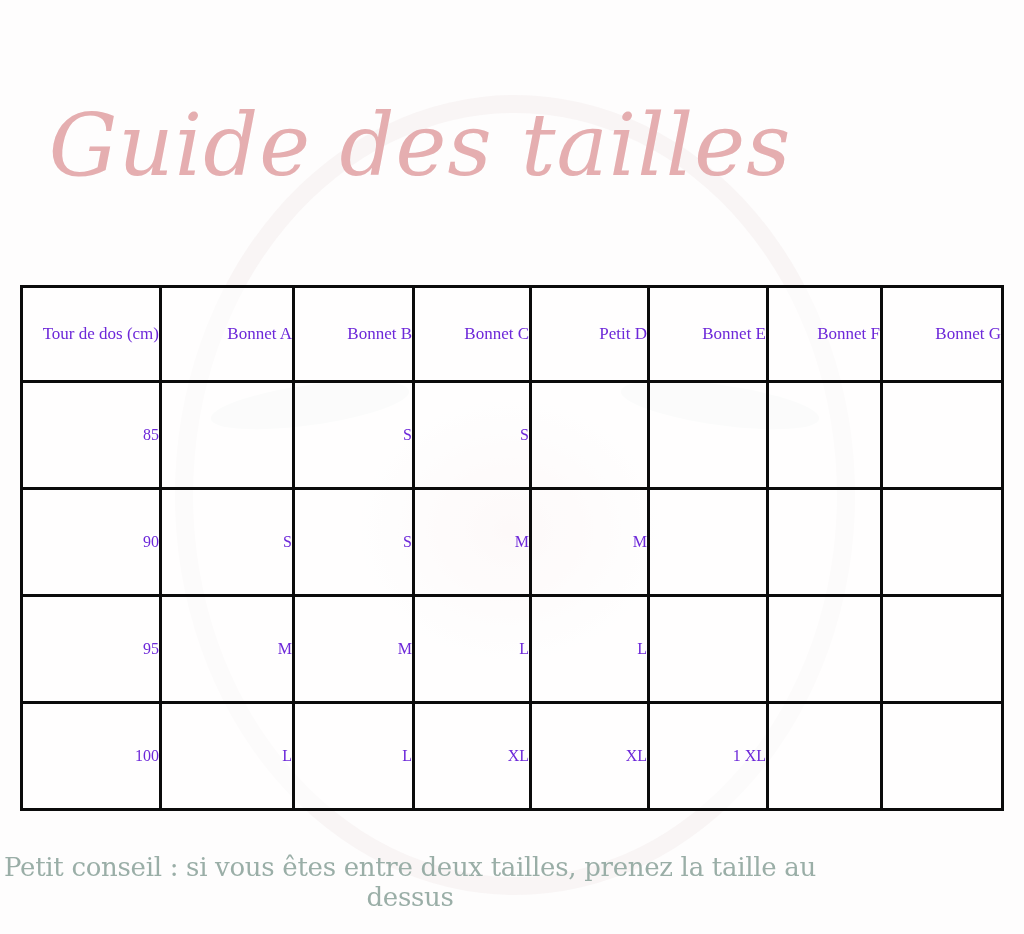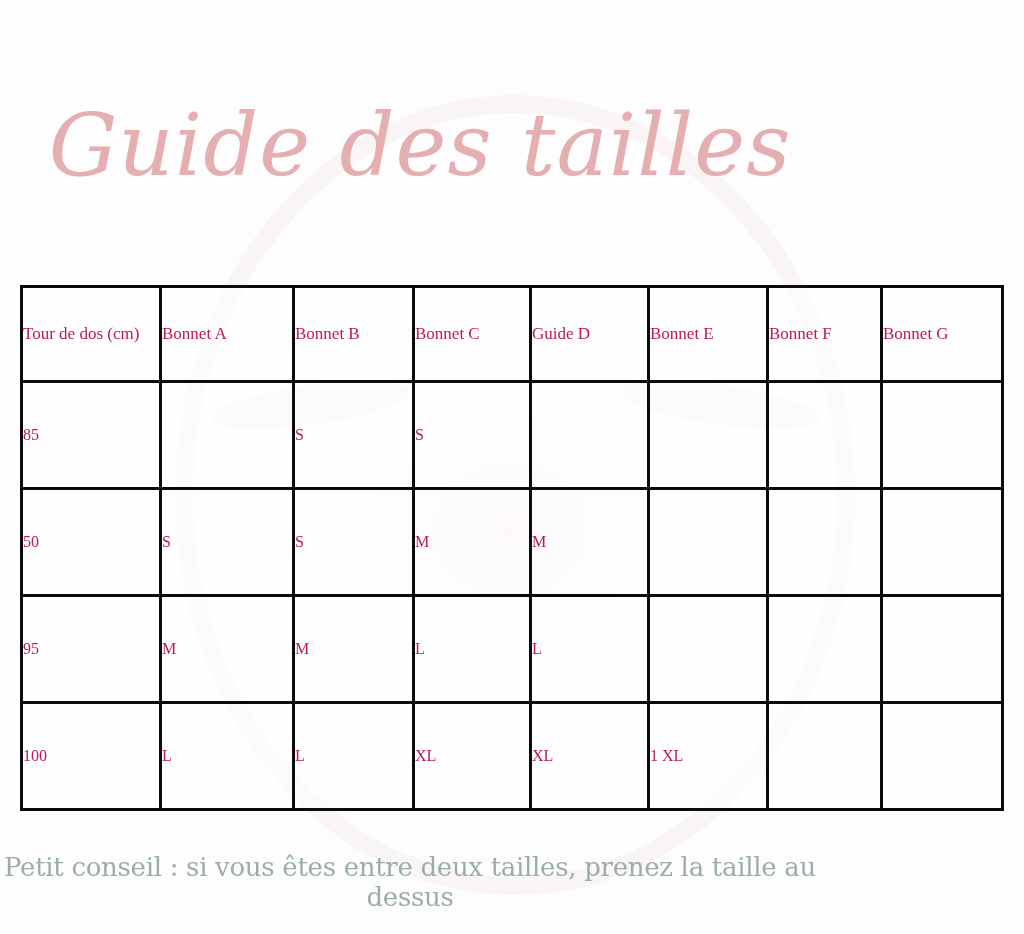--- a/index.html
+++ b/index.html
@@ -20,22 +20,22 @@
   .title {
     position:absolute; left:0; top:70px; width:840px; text-align:center;
     font-family:"DejaVu Serif", serif; font-style:italic; font-size:86px;
     color:#e5aeb0; letter-spacing:1px; line-height:150px;
   }
   table.sizes {
     position:absolute; left:20px; top:285px; width:981px; height:526px;
     border-collapse:collapse; table-layout:fixed;
   }
   table.sizes td, table.sizes th {
-    border:3px solid #0b0b0b; text-align:left; vertical-align:middle;
-    font-weight:normal; font-size:17px; color:#be185d; padding:0;
+    border:3px solid #0b0b0b; text-align:right; vertical-align:middle;
+    font-weight:normal; font-size:17px; color:#6d28d9; padding:0;
     background:rgba(255,255,255,0.55);
   }
   table.sizes thead th { height:92px; }
   table.sizes th.first { line-height:26px; }
   table.sizes tbody td { height:66px; font-size:16px; }
   .tip {
     position:absolute; left:0; top:852px; width:820px; text-align:center;
     font-family:"DejaVu Serif", serif; font-size:26px; color:#9aaea7; letter-spacing:-0.3px;
   }
 </style>
@@ -59,39 +59,39 @@
       <col style="width:119px">
       <col style="width:114px">
       <col style="width:121px">
   </colgroup>
   <thead>
     <tr>
       <th class="first">Tour de dos (cm)</th>
       <th>Bonnet A</th>
       <th>Bonnet B</th>
       <th>Bonnet C</th>
-      <th>Guide D</th>
+      <th>Petit D</th>
       <th>Bonnet E</th>
       <th>Bonnet F</th>
       <th>Bonnet G</th>
     </tr>
   </thead>
   <tbody>
     <tr>
       <td>85</td>
       <td></td>
       <td>S</td>
       <td>S</td>
       <td></td>
       <td></td>
       <td></td>
       <td></td>
     </tr>
     <tr>
-      <td>50</td>
+      <td>90</td>
       <td>S</td>
       <td>S</td>
       <td>M</td>
       <td>M</td>
       <td></td>
       <td></td>
       <td></td>
     </tr>
     <tr>
       <td>95</td>

